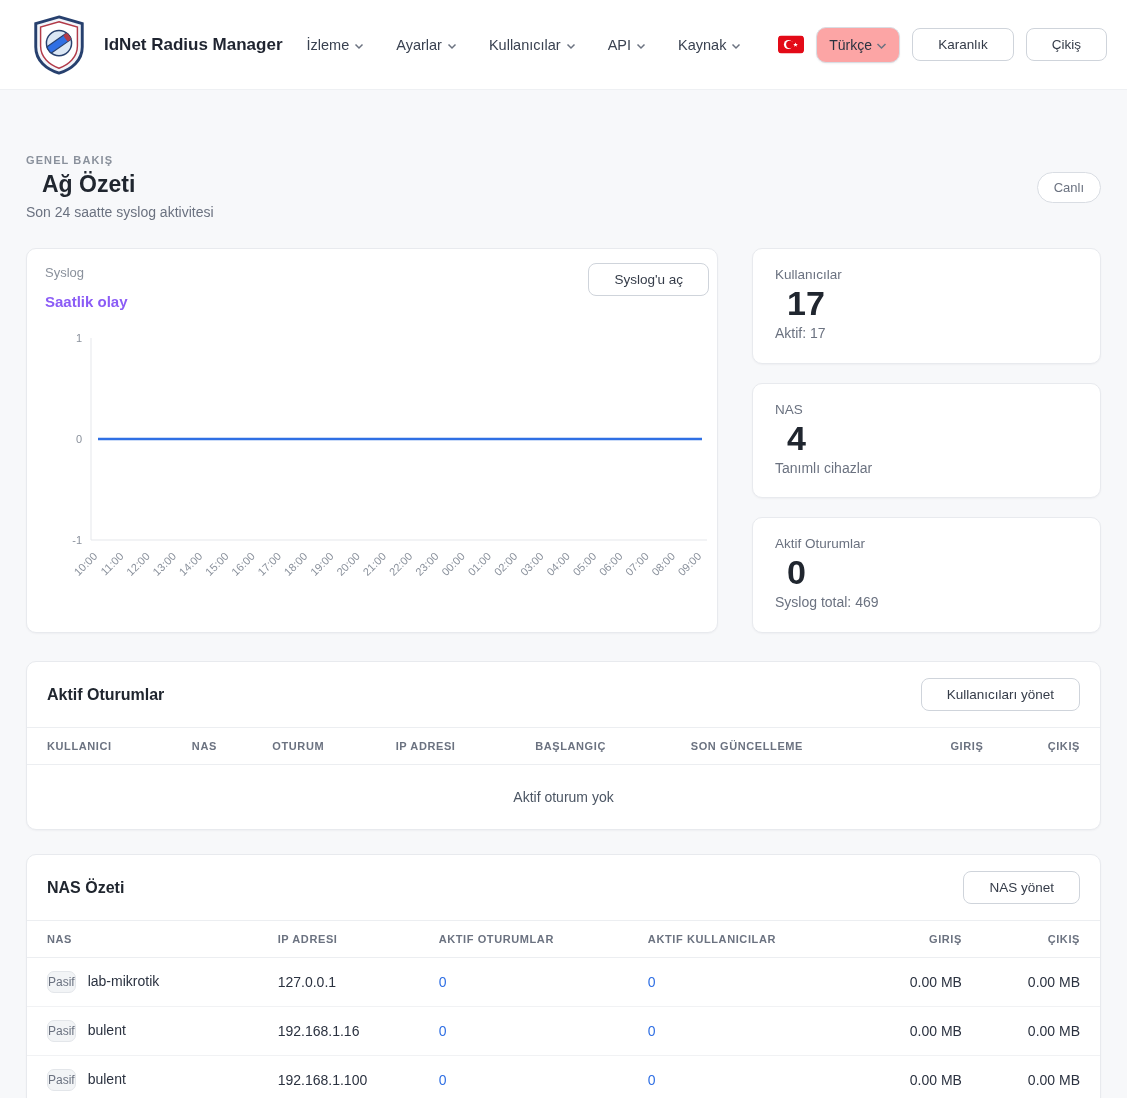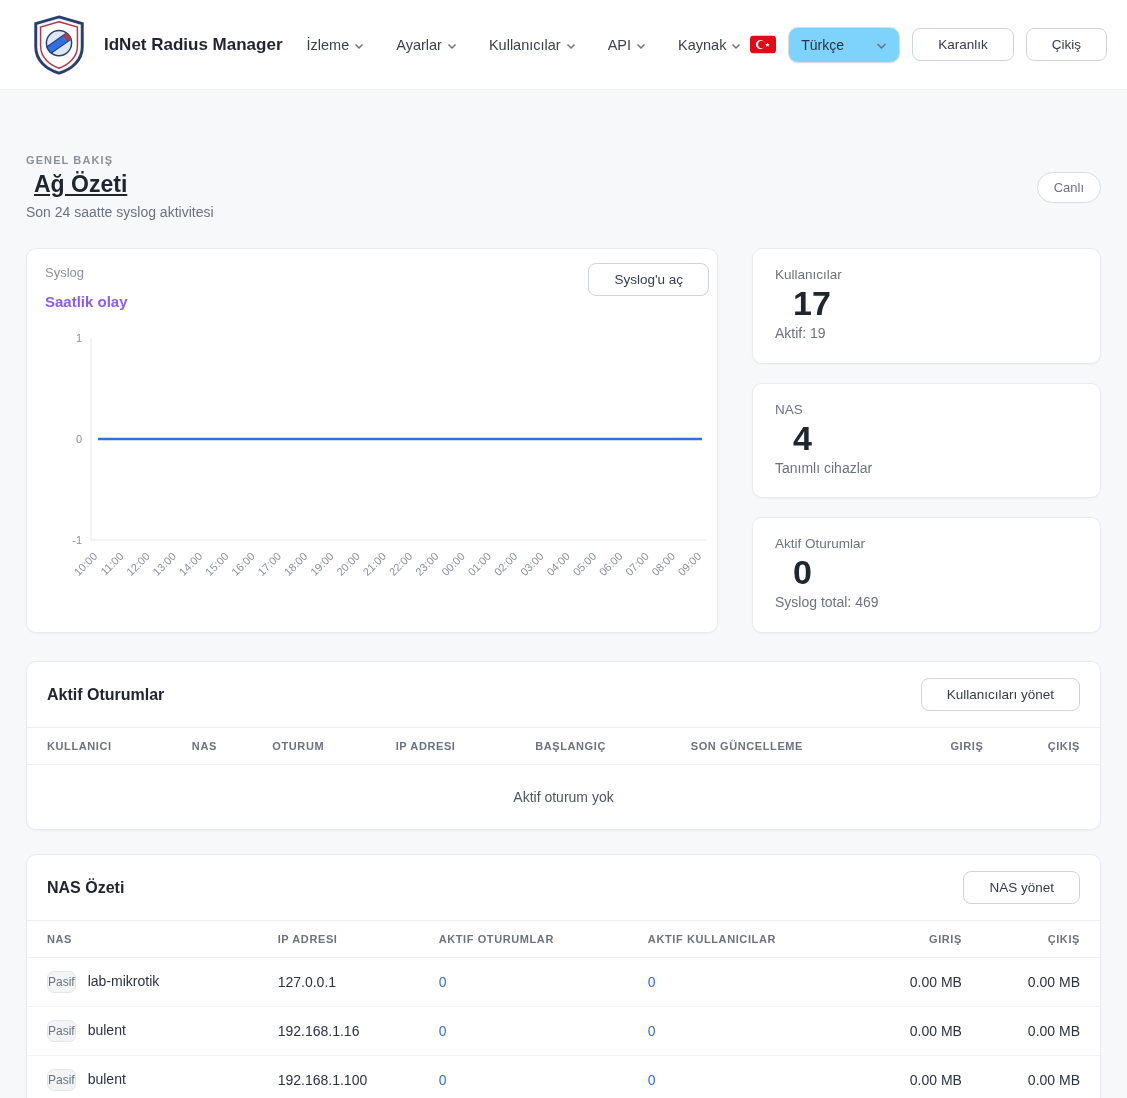--- a/index.html
+++ b/index.html
@@ -20,54 +20,54 @@
     border-bottom:1px solid #eef0f3;
   }
   .logo{ width:62px; height:62px; flex:0 0 auto; }
   .app-title{ font-size:17px; font-weight:700; color:#1f2430; margin:0 24px 0 14px; white-space:nowrap; }
   .main-nav{ display:flex; align-items:center; gap:32px; }
   .nav-item{ display:flex; align-items:center; gap:5px; font-size:14.5px; color:#3a4251; cursor:pointer; white-space:nowrap; }
   .header-right{ margin-left:auto; display:flex; align-items:center; gap:12px; }
   .flag{ width:26px; height:19px; border-radius:4px; overflow:hidden; flex:0 0 auto; }
   .lang-select{
     display:flex; align-items:center; justify-content:space-between;
-    width:112px; height:36px; padding:0 12px;
-    background:#7dd3fc; border:1px solid #d9dde3; border-radius:10px;
+    width:84px; height:36px; padding:0 12px;
+    background:#fca5a5; border:1px solid #d9dde3; border-radius:10px;
     box-shadow:0 1px 2px rgba(16,24,40,.05);
     font-size:14px; color:#2b3240; cursor:pointer;
   }
   .btn{
     background:#fff; border:1px solid #cfd4db; border-radius:8px;
     padding:8px 25px; font-size:13.5px; color:#353c49; cursor:pointer;
     font-family:inherit; white-space:nowrap;
   }
   
   .content{ padding:0 26px; }
   .overview{ display:flex; align-items:flex-start; justify-content:space-between; margin-top:64px; }
   .eyebrow{ font-size:11px; font-weight:700; letter-spacing:1.1px; color:#8a919c; }
-  .page-title{ font-size:23px; font-weight:700; margin:5px 8px 6px; color:#20262f;text-decoration:underline; }
+  .page-title{ font-size:23px; font-weight:700; margin:5px 16px 6px; color:#20262f; }
   .subtitle{ font-size:14px; color:#6b7280; }
   .pill{
     border:1px solid #d9dde3; background:#fff; border-radius:999px;
     padding:7px 16px; font-size:13px; color:#6b7280; margin-top:18px;
   }
   
   .card{
     background:#fff; border:1px solid #e8eaee; border-radius:10px;
     box-shadow:0 1px 2px rgba(16,24,40,.04);
   }
   .dash-grid{ display:flex; gap:34px; margin-top:28px; }
   .chart-card{ flex:1 1 auto; padding:16px 18px 10px; position:relative; min-width:0; }
   .chart-eyebrow{ font-size:13px; color:#8a919c; }
   .chart-title{ font-size:15px; font-weight:700; margin-top:13px; color:#8b5cf6; }
   .chart-open-btn{ position:absolute; top:14px; right:8px; }
   .stats-col{ width:349px; flex:0 0 349px; display:flex; flex-direction:column; gap:19px; }
   .stat-card{ padding:18px 22px; flex:1; }
   .stat-label{ font-size:13.5px; color:#6b7280; }
-  .stat-value{ font-size:34px; font-weight:700; color:#20262f; line-height:1.15; margin:2px 18px; }
+  .stat-value{ font-size:34px; font-weight:700; color:#20262f; line-height:1.15; margin:2px 12px; }
   .stat-sub{ font-size:14px; color:#6b7280; }
   
   .table-card{ margin-top:28px; overflow:hidden; }
   .table-card.last{ margin-top:24px; margin-bottom:38px; }
   .card-head{ display:flex; align-items:center; justify-content:space-between; padding:16px 20px; }
   .card-title{ font-size:16px; font-weight:700; color:#20262f; }
   table{ width:100%; border-collapse:collapse; }
   th{
     text-align:left; font-size:11px; font-weight:700; letter-spacing:.6px;
     color:#6b7280; padding:12px 20px; border-top:1px solid #eceef1;
@@ -202,21 +202,21 @@
           <text x="630.7391304347826" y="233" fill="#8a919c" font-size="11" text-anchor="end" transform="rotate(-45 630.7391304347826 233)">08:00</text>
           <text x="657" y="233" fill="#8a919c" font-size="11" text-anchor="end" transform="rotate(-45 657 233)">09:00</text>
           <polyline points="53,115 79.26086956521739,115 105.52173913043478,115 131.7826086956522,115 158.04347826086956,115 184.30434782608694,115 210.56521739130434,115 236.82608695652175,115 263.0869565217391,115 289.3478260869565,115 315.6086956521739,115 341.8695652173913,115 368.1304347826087,115 394.39130434782606,115 420.6521739130435,115 446.9130434782609,115 473.17391304347825,115 499.4347826086956,115 525.695652173913,115 551.9565217391305,115 578.2173913043478,115 604.4782608695652,115 630.7391304347826,115 657,115" fill="none" stroke="#2f6fe4" stroke-width="2.5"></polyline>
         </svg>
     </section>
 
     <div class="stats-col">
       <section class="card stat-card">
         <div class="stat-label">Kullanıcılar</div>
         <div class="stat-value">17</div>
-        <div class="stat-sub">Aktif: 19</div>
+        <div class="stat-sub">Aktif: 17</div>
       </section>
       <section class="card stat-card">
         <div class="stat-label">NAS</div>
         <div class="stat-value">4</div>
         <div class="stat-sub">Tanımlı cihazlar</div>
       </section>
       <section class="card stat-card">
         <div class="stat-label">Aktif Oturumlar</div>
         <div class="stat-value">0</div>
         <div class="stat-sub">Syslog total: 469</div>

